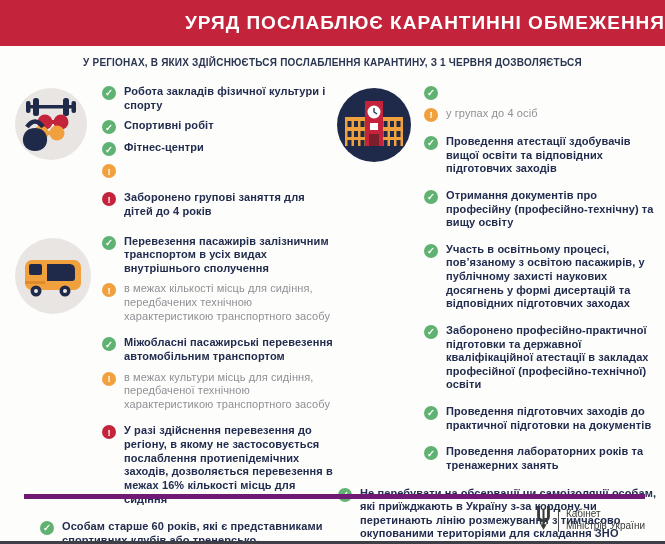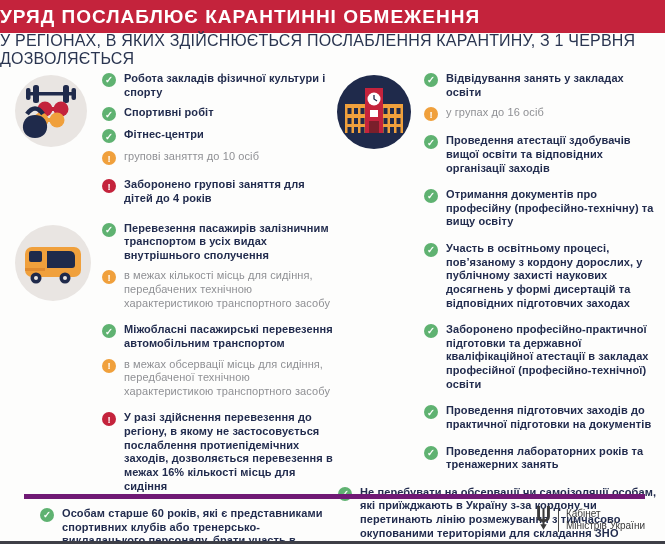--- a/index.html
+++ b/index.html
@@ -2,30 +2,30 @@
 <html><head>
 <meta charset="utf-8">
 <style>
   html,body{margin:0;padding:0;}
   body{
     width:665px;height:544px;position:relative;overflow:hidden;
     background:#fdfdfc;font-family:"Liberation Sans",sans-serif;
     -webkit-font-smoothing:antialiased;
   }
   .header{
-    height:33px;background:#c4233c;display:flex;align-items:center;justify-content:flex-start;
+    height:46px;background:#c4233c;display:flex;align-items:center;justify-content:flex-end;
   }
   .header .title{
     color:#ffffff;font-size:19px;font-weight:bold;letter-spacing:1px;margin:0;
   }
   .subtitle-bar{
     height:33px;display:flex;align-items:center;justify-content:center;
   }
   .subtitle{
-    color:#2a3550;font-size:16px;font-weight:normal;letter-spacing:.2px;
+    color:#2a3550;font-size:10px;font-weight:bold;letter-spacing:.2px;
   }
   .content{display:flex;padding:6px 8px 0 14px;}
   .col-left{flex:0 0 322px;}
   .col-right{flex:1;}
   .section{display:flex;}
   .section + .section{margin-top:16px;}
   .icon-cell{flex:0 0 88px;padding-top:2px;}
   .icon-cell svg{display:block;}
   .items{flex:1;}
   .col-left .items{max-width:262px;}
@@ -102,21 +102,20 @@
           <div class="item check">
             <span class="marker check">✓</span>
             <span class="item-text">Спортивні робіт</span>
           </div>
           <div class="item check">
             <span class="marker check">✓</span>
             <span class="item-text">Фітнес-центри</span>
           </div>
           <div class="item warn">
             <span class="marker warn">!</span>
-            <span class="item-text">групові заняття до 10 осіб</span>
           </div>
           <div class="item alert gap">
             <span class="marker alert">!</span>
             <span class="item-text">Заборонено групові заняття для дітей до 4 років</span>
           </div>
         </div>
     </div>
 
     <div class="section">
       <div class="icon-cell">
@@ -140,21 +139,21 @@
           <div class="item warn">
             <span class="marker warn">!</span>
             <span class="item-text">в межах кількості місць для сидіння, передбачених технічною характеристикою транспортного засобу</span>
           </div>
           <div class="item check gap">
             <span class="marker check">✓</span>
             <span class="item-text">Міжобласні пасажирські перевезення автомобільним транспортом</span>
           </div>
           <div class="item warn">
             <span class="marker warn">!</span>
-            <span class="item-text">в межах обсервації місць для сидіння, передбаченої технічною характеристикою транспортного засобу</span>
+            <span class="item-text">в межах культури місць для сидіння, передбаченої технічною характеристикою транспортного засобу</span>
           </div>
           <div class="item alert gap">
             <span class="marker alert">!</span>
             <span class="item-text">У разі здійснення перевезення до регіону, в якому не застосовується послаблення протиепідемічних заходів, дозволяється перевезення в межах 16% кількості місць для сидіння</span>
           </div>
         </div>
     </div>
 
     <div class="note note-left">
         <div class="item check">
@@ -196,37 +195,36 @@
               <rect x="60.5" y="44" width="4" height="6"></rect>
             <rect x="47.5" y="53" width="4" height="6"></rect>
               <rect x="54" y="53" width="4" height="6"></rect>
               <rect x="60.5" y="53" width="4" height="6"></rect>
           </g>
         </svg>
       </div>
       <div class="items">
           <div class="item check">
             <span class="marker check">✓</span>
-            <span class="item-text">Відвідування занять у закладах освіти</span>
-          </div>
-          <div class="item warn">
-            <span class="marker warn">!</span>
-            <span class="item-text">у групах до 16 осіб</span>
-          </div>
-          <div class="item check gap">
-            <span class="marker check">✓</span>
-            <span class="item-text">Проведення атестації здобувачів вищої освіти та відповідних організації заходів</span>
+          </div>
+          <div class="item warn">
+            <span class="marker warn">!</span>
+            <span class="item-text">у групах до 4 осіб</span>
+          </div>
+          <div class="item check gap">
+            <span class="marker check">✓</span>
+            <span class="item-text">Проведення атестації здобувачів вищої освіти та відповідних підготовчих заходів</span>
           </div>
           <div class="item check gap">
             <span class="marker check">✓</span>
             <span class="item-text">Отримання документів про професійну (професійно-технічну) та вищу освіту</span>
           </div>
           <div class="item check gap">
             <span class="marker check">✓</span>
-            <span class="item-text">Участь в освітньому процесі, пов’язаному з кордону дорослих, у публічному захисті наукових досягнень у формі дисертацій та відповідних підготовчих заходах</span>
+            <span class="item-text">Участь в освітньому процесі, пов’язаному з освітою пасажирів, у публічному захисті наукових досягнень у формі дисертацій та відповідних підготовчих заходах</span>
           </div>
           <div class="item check gap">
             <span class="marker check">✓</span>
             <span class="item-text">Заборонено професійно-практичної підготовки та державної кваліфікаційної атестації в закладах професійної (професійно-технічної) освіти</span>
           </div>
           <div class="item check gap">
             <span class="marker check">✓</span>
             <span class="item-text">Проведення підготовчих заходів до практичної підготовки на документів</span>
           </div>
           <div class="item check gap">

